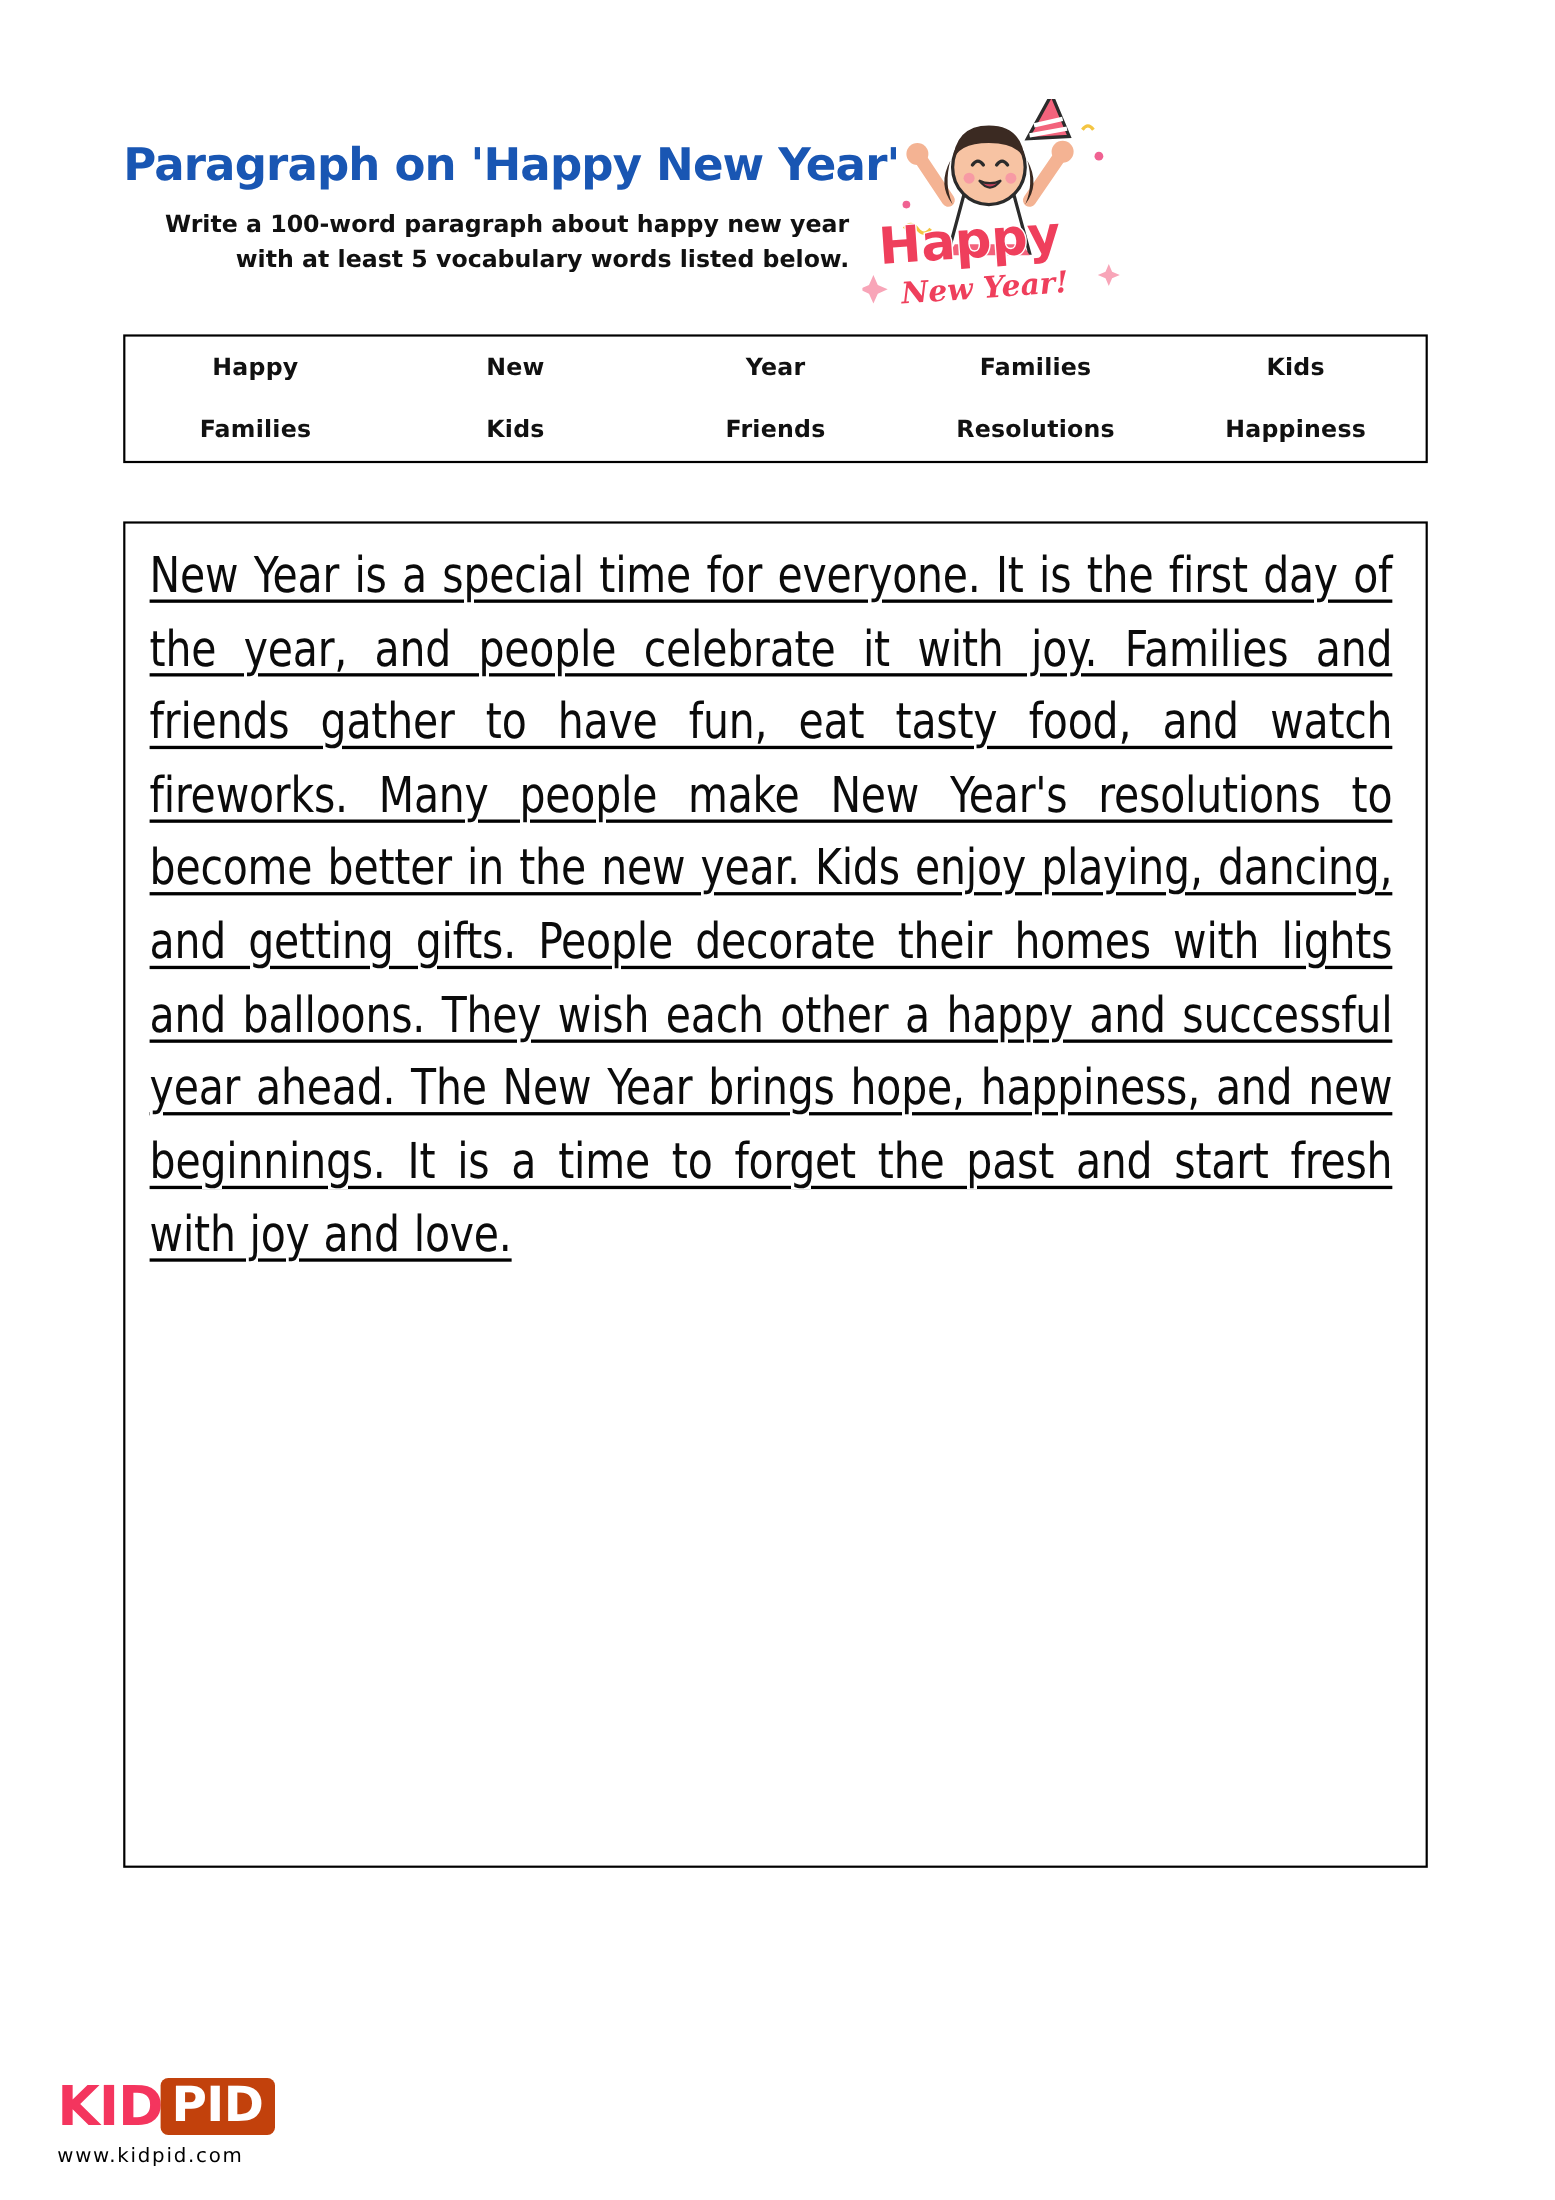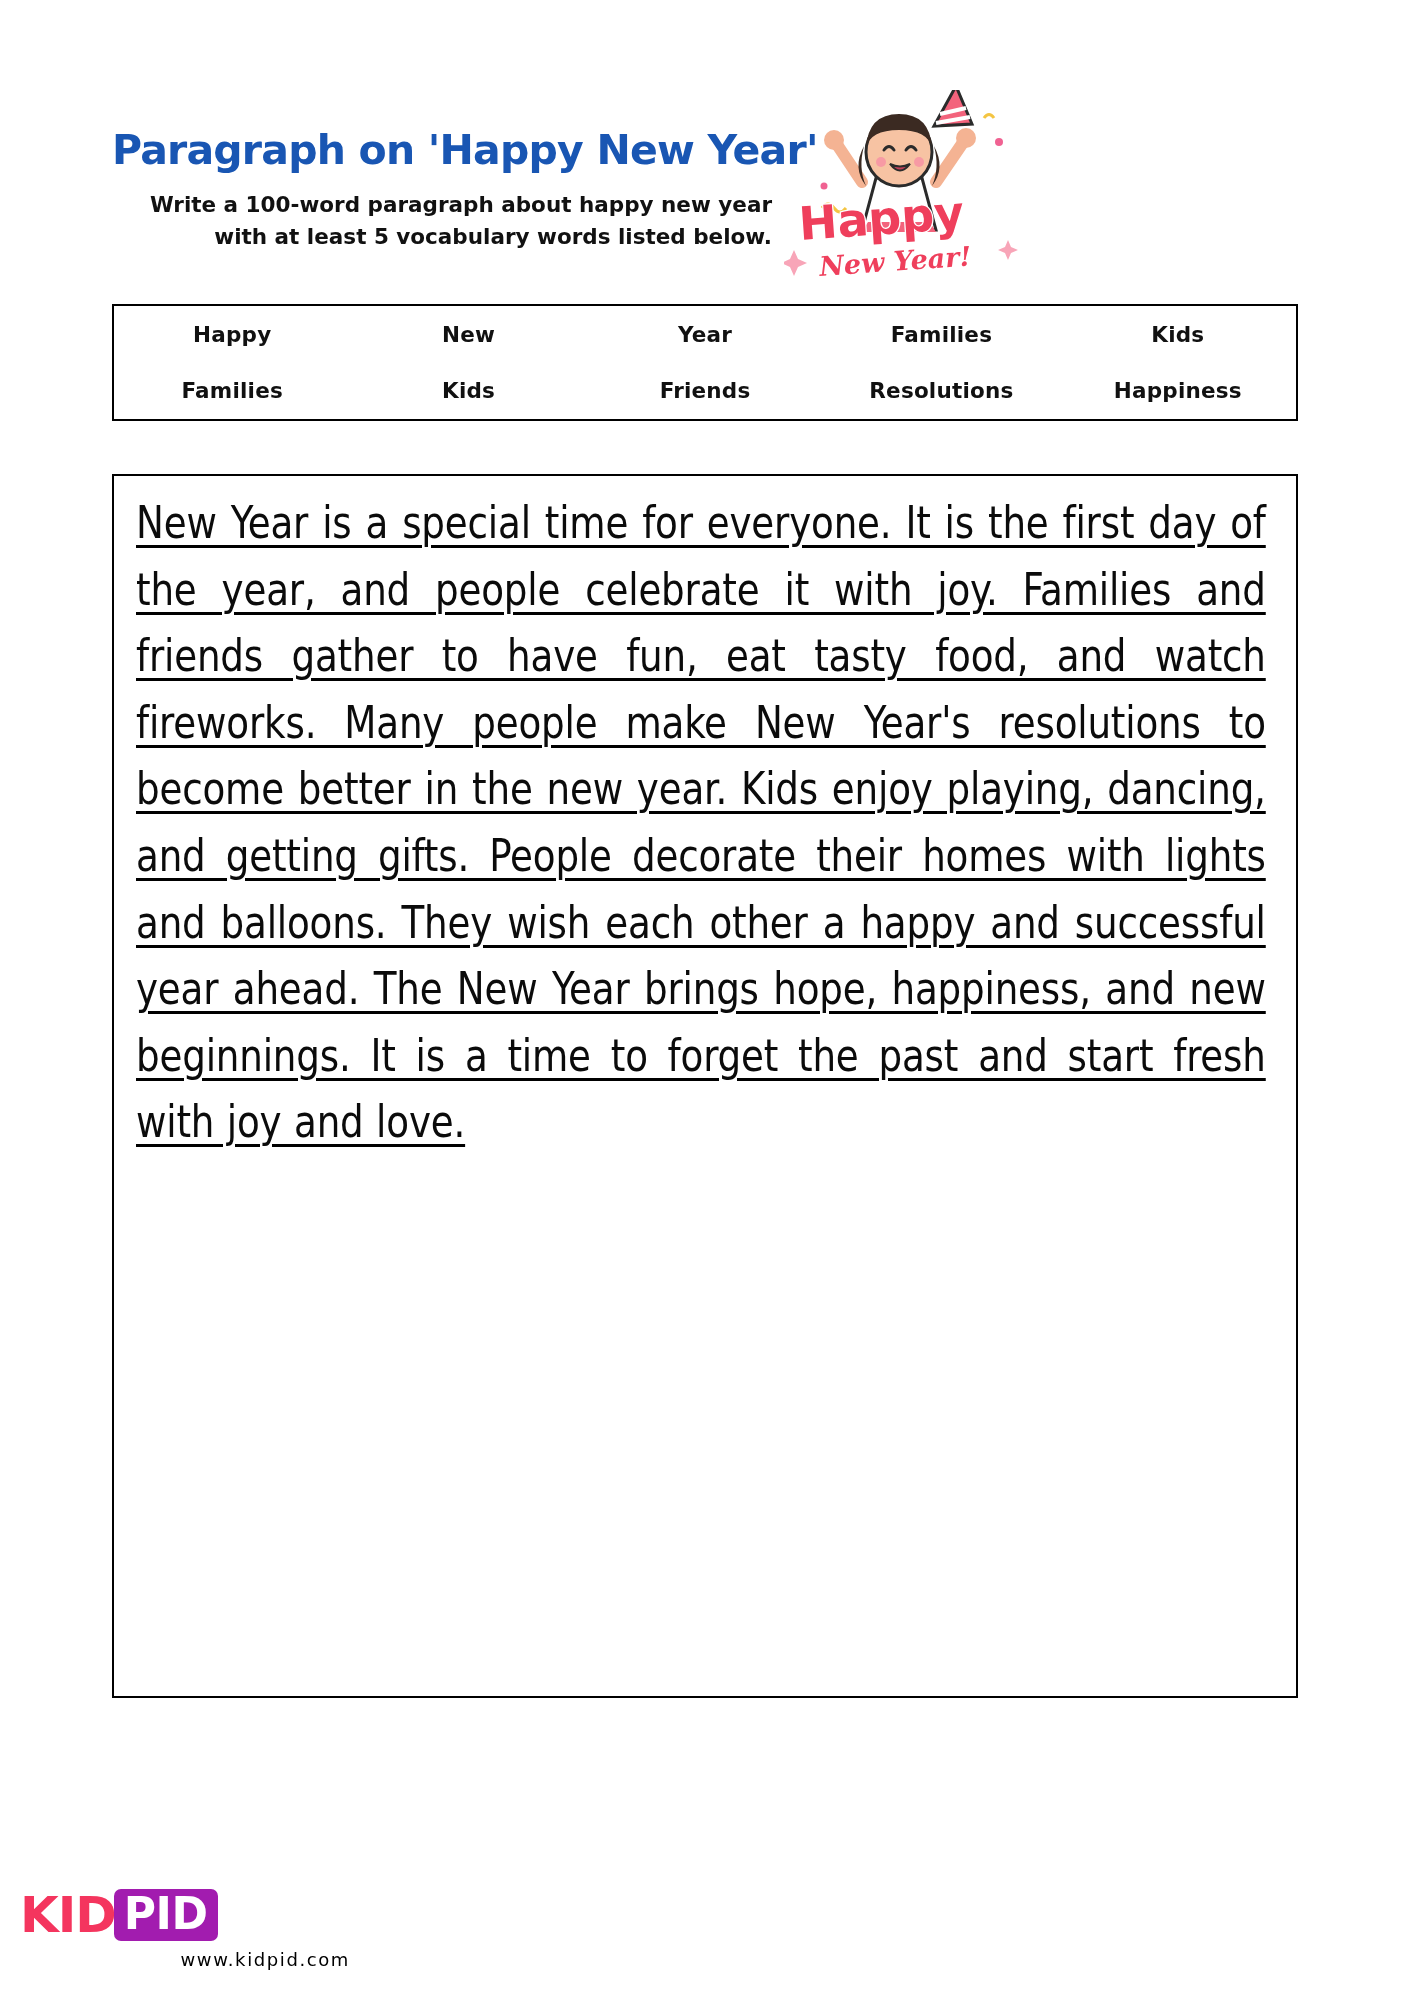--- a/index.html
+++ b/index.html
@@ -128,44 +128,43 @@
   
   .footer {
     position: absolute;
     left: 0;
     top: 1880px;
     width: 1414px;
     height: 120px;
   }
   .logo-wrap {
     position: absolute;
-    left: 20px;
+    left: 52px;
     top: 8px;
     width: 330px;
-    text-align: right;
   }
   .logo-mark {
     display: flex;
     align-items: center;
     height: 54px;
   }
   .logo-kid {
     font-family: "DejaVu Sans", sans-serif;
     font-weight: bold;
     font-size: 50px;
     color: #f4355e;
     letter-spacing: -1px;
     line-height: 1;
   }
   .logo-pid {
     font-family: "DejaVu Sans", sans-serif;
     font-weight: bold;
     font-size: 44px;
     color: #ffffff;
-    background: #a21caf;
+    background: #c2410c;
     border-radius: 7px;
     padding: 3px 10px 5px 10px;
     letter-spacing: -0.5px;
     line-height: 1;
     margin-left: -2px;
   }
   .logo-url {
     font-family: "DejaVu Sans", sans-serif;
     font-size: 18px;
     color: #000000;

